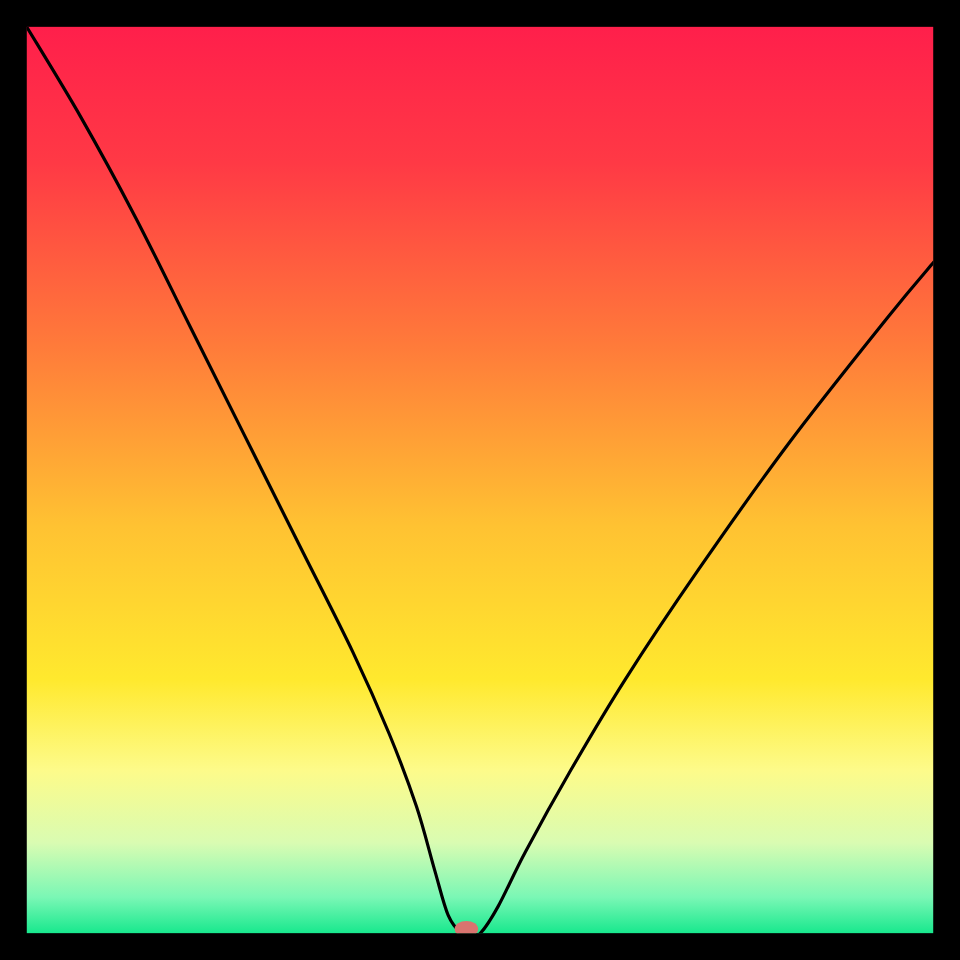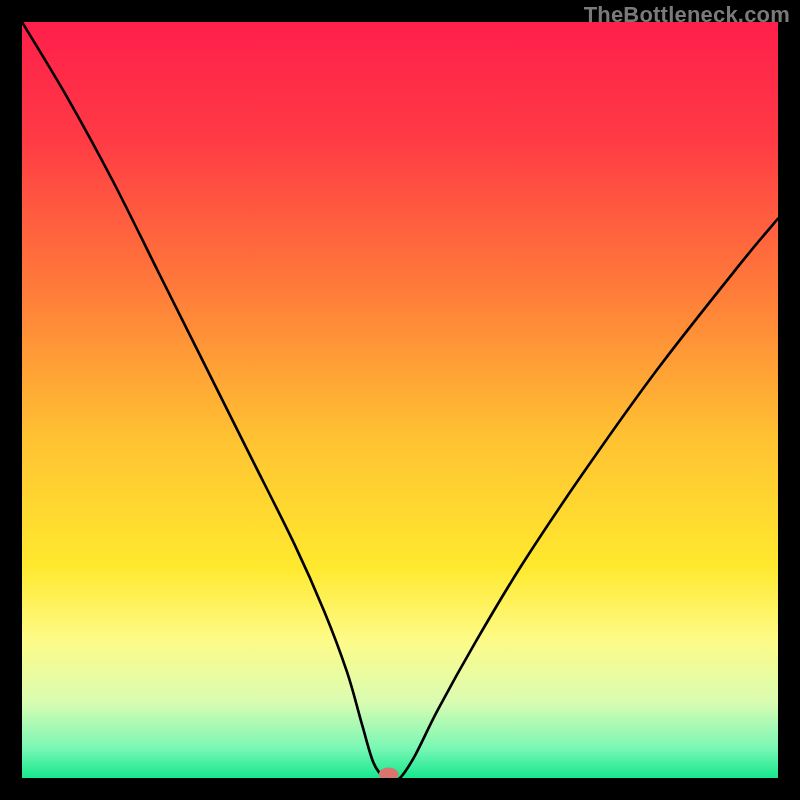--- a/index.html
+++ b/index.html
@@ -34,21 +34,20 @@
     color: #7a7a7a;
     letter-spacing: 0.2px;
     user-select: none;
   }
   svg { display: block; }
 </style>
 </head>
 <body>
 
 <div class="frame">
-  <div class="watermark">TheBottleneck.com</div>
 
   <div class="plot">
     <svg id="chart-svg" width="756" height="756" viewBox="0 0 100 100" preserveAspectRatio="none">
       <defs>
         <linearGradient id="bg-grad" x1="0" y1="0" x2="0" y2="1">
             <stop offset="0%" stop-color="#ff1f4b"></stop>
             <stop offset="15%" stop-color="#ff3945"></stop>
             <stop offset="35%" stop-color="#ff7a3a"></stop>
             <stop offset="55.00000000000001%" stop-color="#ffc232"></stop>
             <stop offset="72%" stop-color="#ffe92e"></stop>

